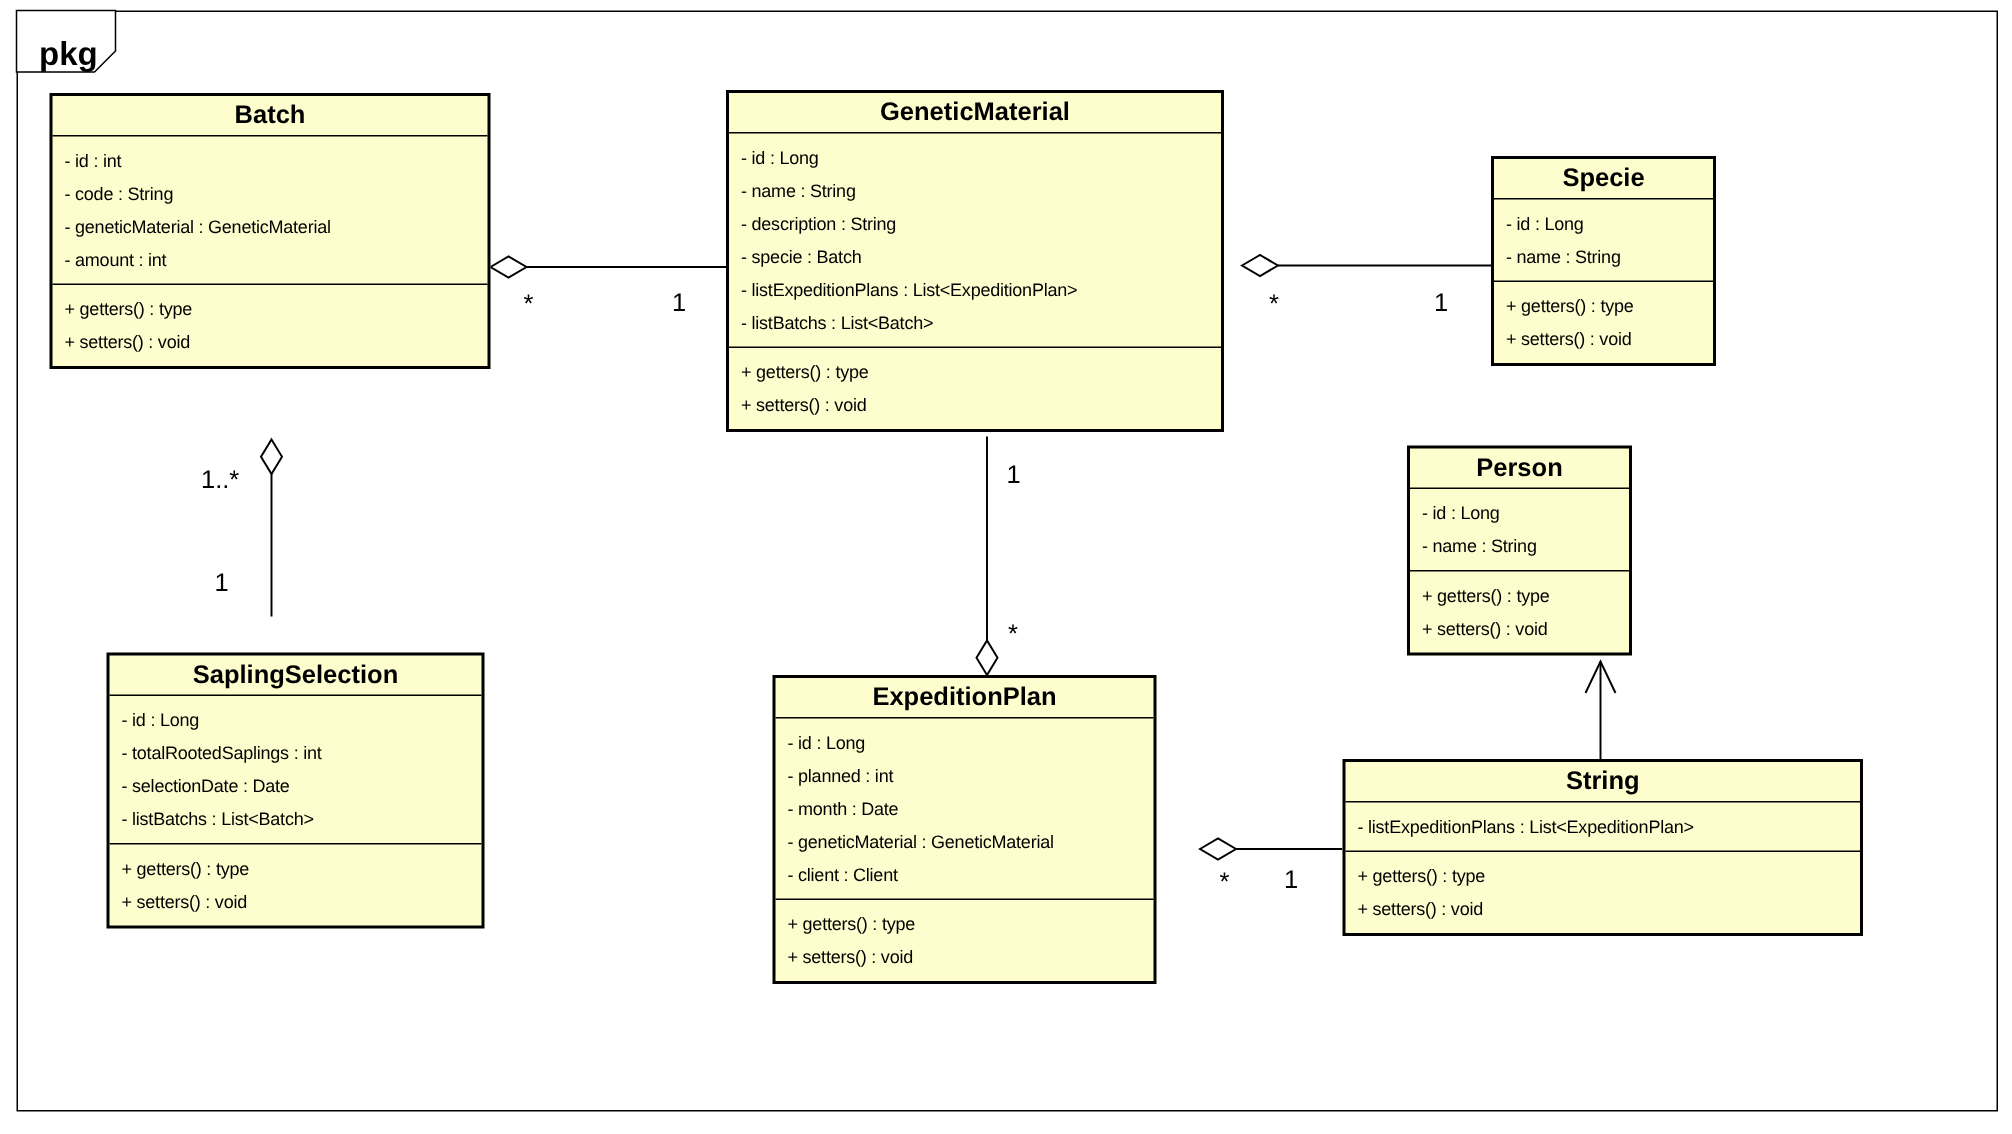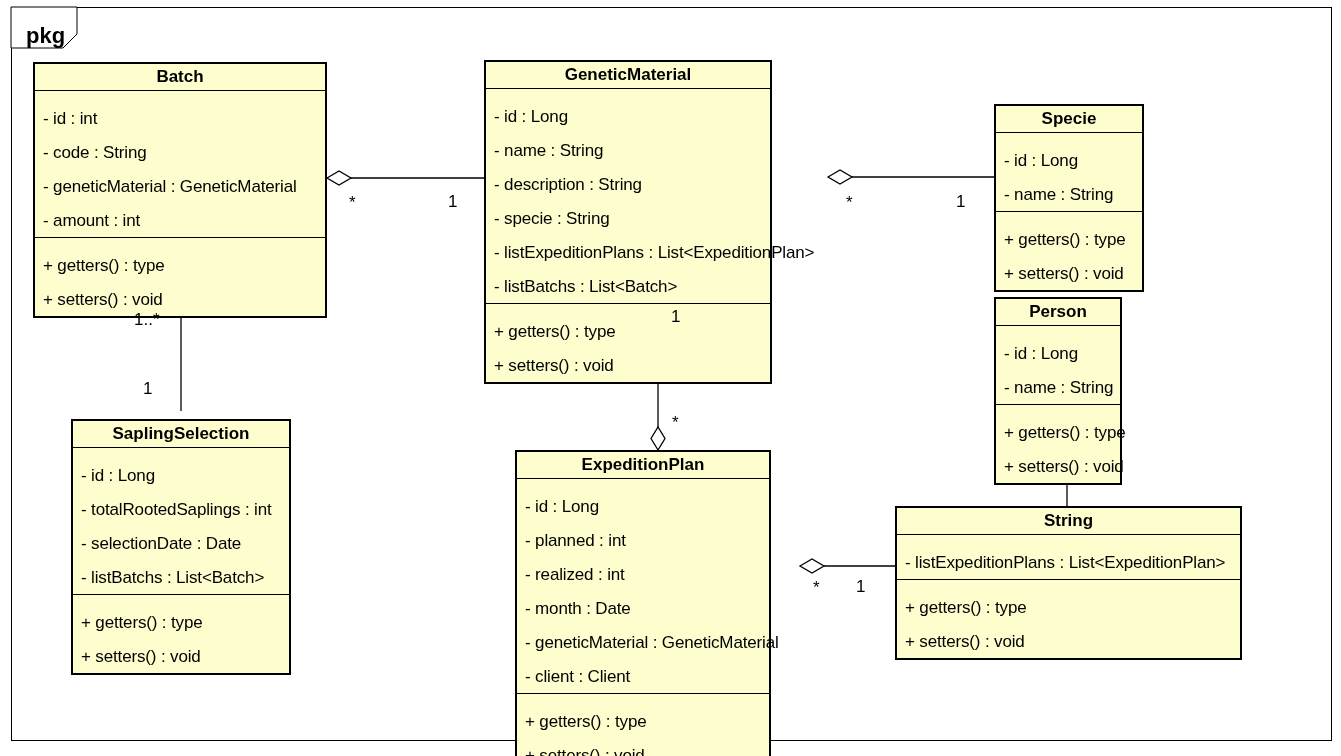--- a/index.html
+++ b/index.html
@@ -19,21 +19,21 @@
     position:absolute;background:var(--class-fill,#FDFDCE);
     border:2px solid #000;box-sizing:border-box;
   }
   .uml-title{
     font-size:17px;font-weight:bold;text-align:center;line-height:22px;
     padding:2px 8px;border-bottom:1.5px solid #000;white-space:nowrap;
   }
   .uml-section{padding:5px 8px;border-bottom:1.5px solid #000;}
   .uml-section:last-child{border-bottom:none;}
   .uml-line{
-    font-size:17px;line-height:22px;white-space:nowrap;letter-spacing:-0.15px;margin-top:12px;
+    font-size:12px;line-height:22px;white-space:nowrap;letter-spacing:-0.15px;
   }
   .mult{
     position:absolute;font-size:17px;line-height:22px;white-space:nowrap;
   }
   svg line,svg polyline,svg polygon,svg path{vector-effect:non-scaling-stroke;}
 </style>
 </head>
 <body>
 
 <div class="stage">
@@ -72,27 +72,27 @@
       <div class="uml-line">- code : String</div>
       <div class="uml-line">- geneticMaterial : GeneticMaterial</div>
       <div class="uml-line">- amount : int</div>
     </div>
     <div class="uml-section">
       <div class="uml-line">+ getters() : type</div>
       <div class="uml-line">+ setters() : void</div>
     </div>
   </div>
 
-  <div class="uml-class" style="left:484px;top:60px;width:288px">
+  <div class="uml-class" style="left:484px;top:60px;width:332px">
     <div class="uml-title">GeneticMaterial</div>
     <div class="uml-section">
       <div class="uml-line">- id : Long</div>
       <div class="uml-line">- name : String</div>
       <div class="uml-line">- description : String</div>
-      <div class="uml-line">- specie : String</div>
+      <div class="uml-line">- specie : Batch</div>
       <div class="uml-line">- listExpeditionPlans : List&lt;ExpeditionPlan&gt;</div>
       <div class="uml-line">- listBatchs : List&lt;Batch&gt;</div>
     </div>
     <div class="uml-section">
       <div class="uml-line">+ getters() : type</div>
       <div class="uml-line">+ setters() : void</div>
     </div>
   </div>
 
   <div class="uml-class" style="left:994px;top:104px;width:150px">
@@ -100,52 +100,51 @@
     <div class="uml-section">
       <div class="uml-line">- id : Long</div>
       <div class="uml-line">- name : String</div>
     </div>
     <div class="uml-section">
       <div class="uml-line">+ getters() : type</div>
       <div class="uml-line">+ setters() : void</div>
     </div>
   </div>
 
-  <div class="uml-class" style="left:994px;top:297px;width:128px">
+  <div class="uml-class" style="left:938px;top:297px;width:150px">
     <div class="uml-title">Person</div>
     <div class="uml-section">
       <div class="uml-line">- id : Long</div>
       <div class="uml-line">- name : String</div>
     </div>
     <div class="uml-section">
       <div class="uml-line">+ getters() : type</div>
       <div class="uml-line">+ setters() : void</div>
     </div>
   </div>
 
-  <div class="uml-class" style="left:71px;top:419px;width:220px">
+  <div class="uml-class" style="left:71px;top:435px;width:252px">
     <div class="uml-title">SaplingSelection</div>
     <div class="uml-section">
       <div class="uml-line">- id : Long</div>
       <div class="uml-line">- totalRootedSaplings : int</div>
       <div class="uml-line">- selectionDate : Date</div>
       <div class="uml-line">- listBatchs : List&lt;Batch&gt;</div>
     </div>
     <div class="uml-section">
       <div class="uml-line">+ getters() : type</div>
       <div class="uml-line">+ setters() : void</div>
     </div>
   </div>
 
   <div class="uml-class" style="left:515px;top:450px;width:256px">
     <div class="uml-title">ExpeditionPlan</div>
     <div class="uml-section">
       <div class="uml-line">- id : Long</div>
       <div class="uml-line">- planned : int</div>
-      <div class="uml-line">- realized : int</div>
       <div class="uml-line">- month : Date</div>
       <div class="uml-line">- geneticMaterial : GeneticMaterial</div>
       <div class="uml-line">- client : Client</div>
     </div>
     <div class="uml-section">
       <div class="uml-line">+ getters() : type</div>
       <div class="uml-line">+ setters() : void</div>
     </div>
   </div>
 

